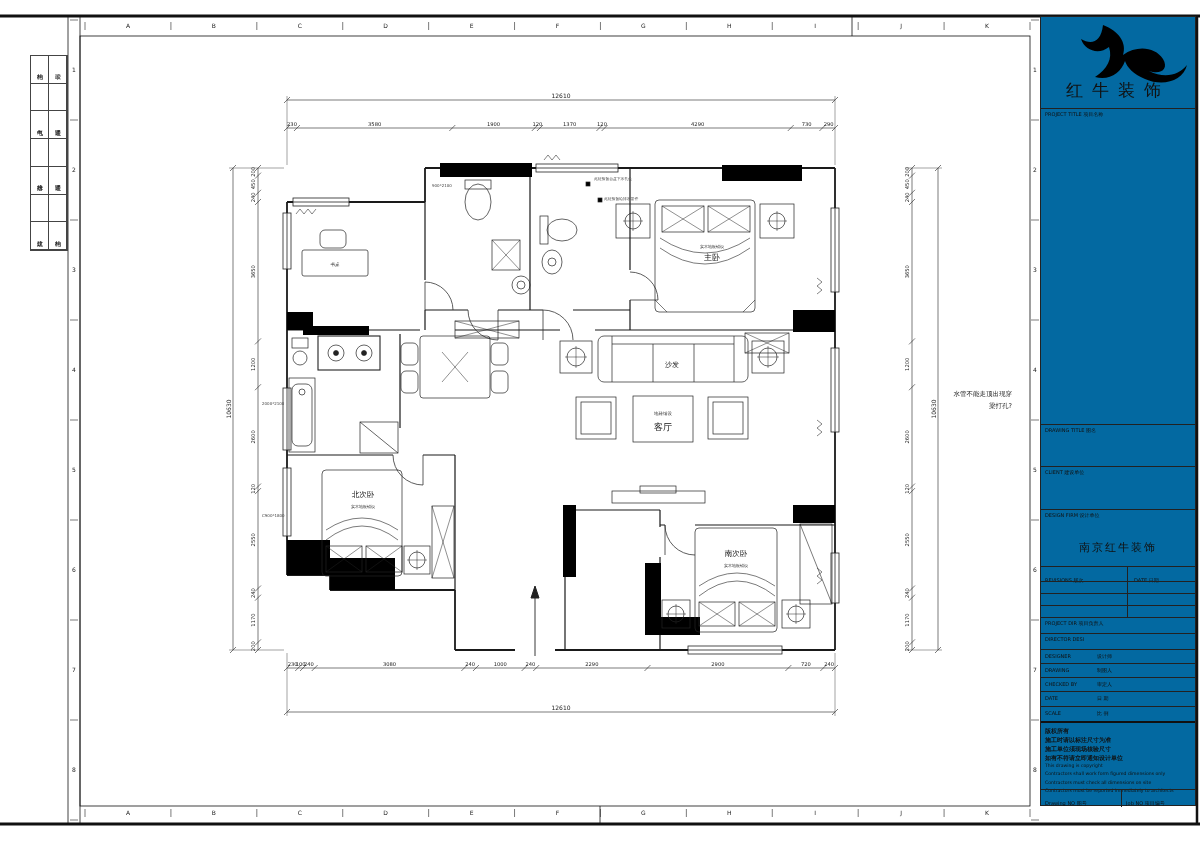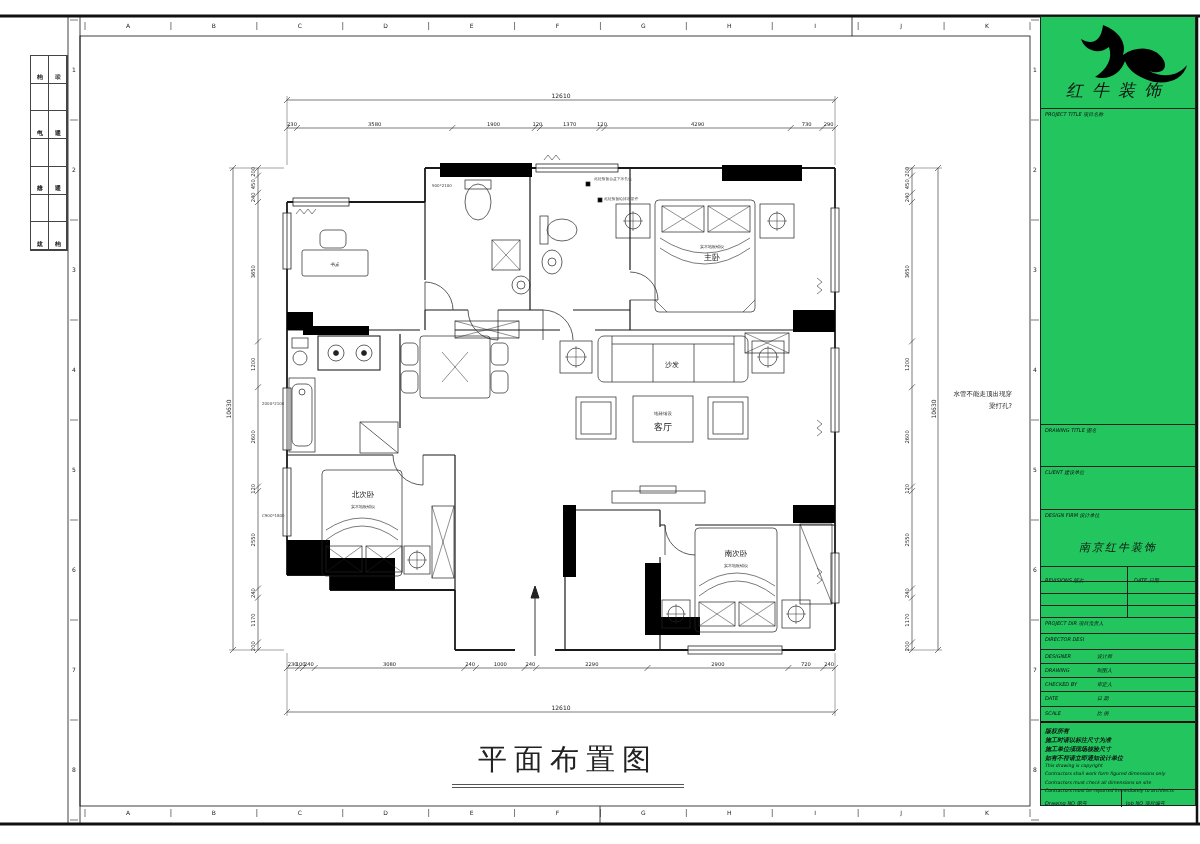--- a/index.html
+++ b/index.html
@@ -1,20 +1,20 @@
 <!DOCTYPE html>
 <html><head>
 <meta charset="utf-8">
 <style>
   html,body{margin:0;padding:0;background:#fff;}
   .sheet{position:relative;width:1200px;height:844px;background:#fff;overflow:hidden;
          font-family:"DejaVu Sans","Liberation Sans",sans-serif;color:#111;}
   svg{position:absolute;left:0;top:0;}
   .tb{position:absolute;left:1040px;top:16px;width:156px;height:790px;
-      border:1px solid #222;box-sizing:border-box;background:#22c55e;font-style:italic;}
+      border:1px solid #222;box-sizing:border-box;background:#0369a1;}
   .tb .row{position:absolute;left:0;width:100%;box-sizing:border-box;border-top:1px solid #222;}
   .lbl{font-size:5px;color:#111;padding:2px 0 0 4px;white-space:nowrap;}
   .pair{display:flex;font-size:5px;padding:3px 0 0 4px;}
   .pair .en{width:52px;}
   .brand{position:absolute;top:0;left:0;width:100%;height:91px;}
   .brandname{position:absolute;bottom:6px;width:100%;text-align:center;
              font-family:"DejaVu Serif","Liberation Serif",serif;font-size:17px;letter-spacing:9px;}
   .firmname{text-align:center;font-size:11px;margin-top:22px;letter-spacing:2px;}
   .cell-r{position:absolute;top:0;bottom:0;border-left:1px solid #222;}
   .copy{font-size:4.6px;line-height:8.3px;padding:3px 0 0 4px;}
@@ -582,15 +582,14 @@
       <div>Contractors must be reported immediately to architects</div>
     </div>
   </div>
   <div class="row" style="top:772px;height:18px;">
     <div class="lbl" style="display:inline-block;width:72px;">Drawing NO  图号</div>
     <div class="lbl" style="display:inline-block;">Job NO  项目编号</div>
     <div class="cell-r" style="left:80px;"></div>
   </div>
 </div>
 
-<div class="plantitle">平面布置图</div>
 
 </div>
 
 </body></html>

